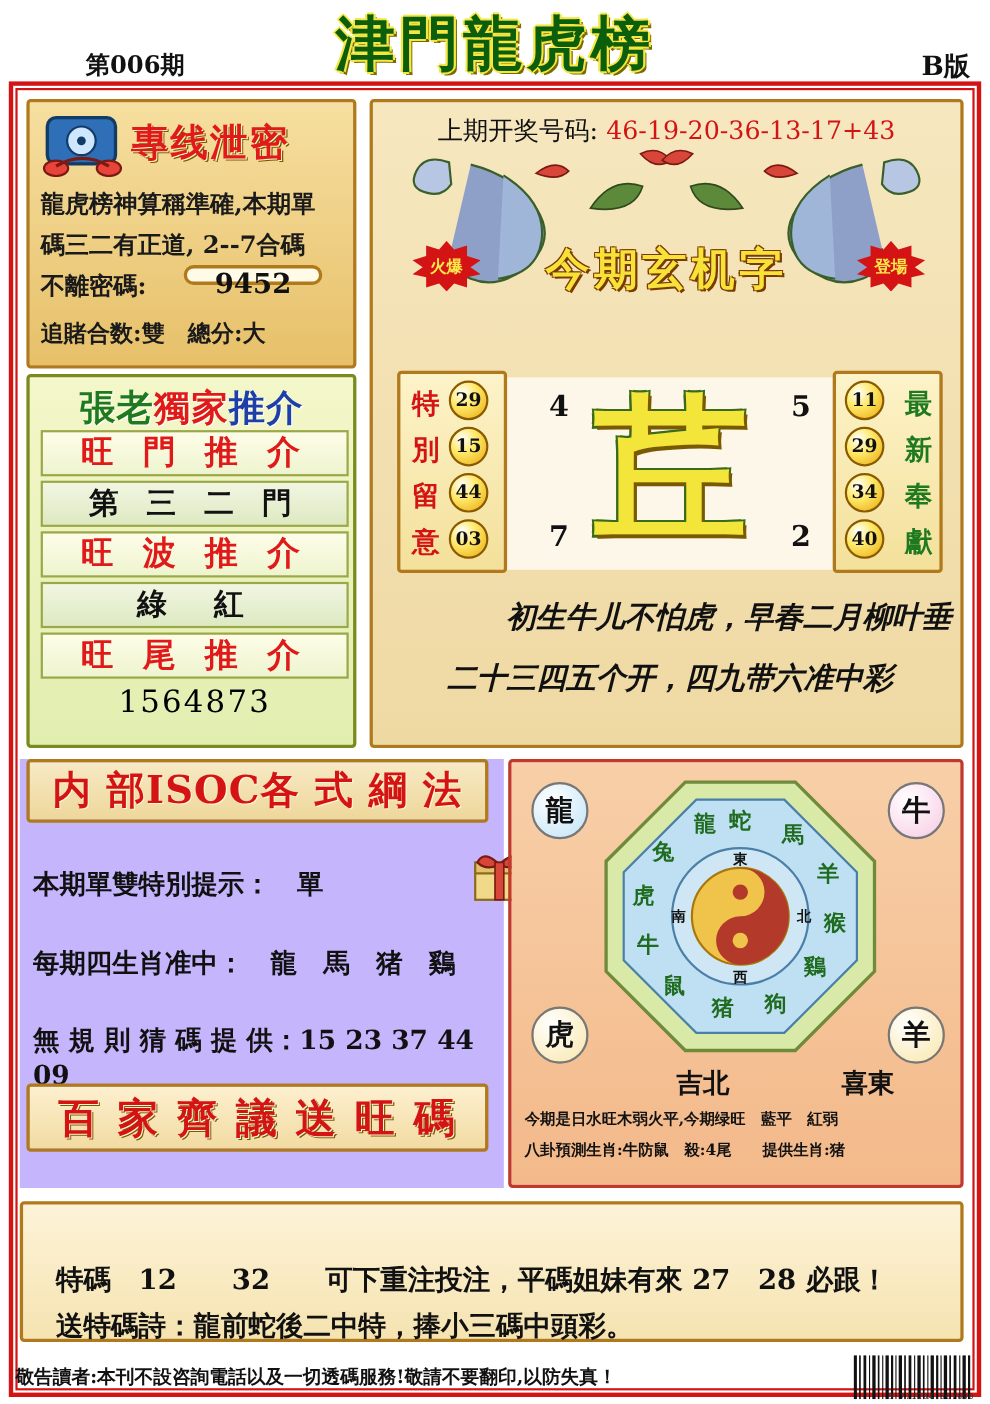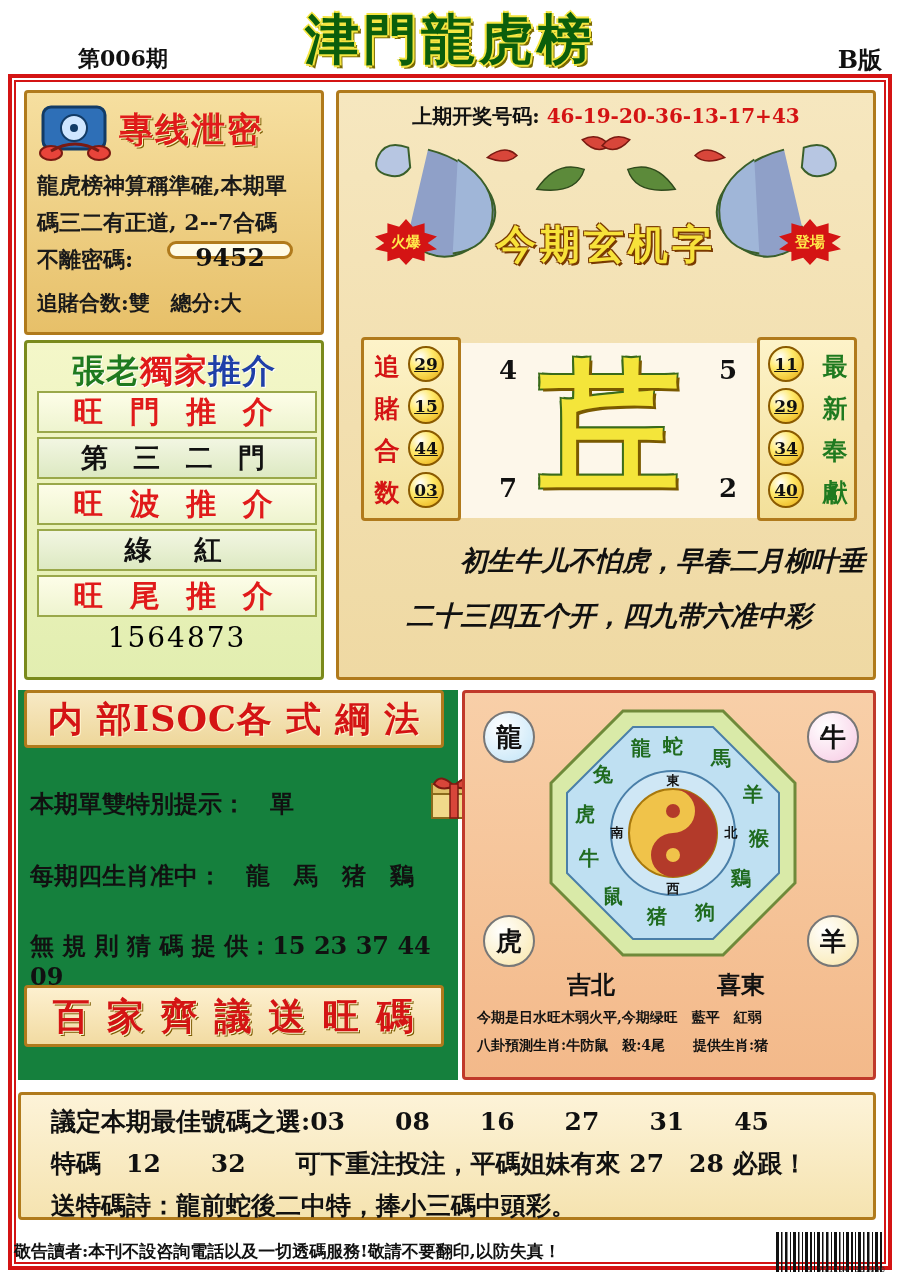--- a/index.html
+++ b/index.html
@@ -141,21 +141,21 @@
   .tr-box {
     position:absolute; left:336px; top:90px; width:540px; height:590px;
     background:linear-gradient(#f6e7bf,#efd9a3);
     border:3px solid #b07a1c;
     border-radius:4px;
     overflow:hidden;
   }
   .tr-draw {
     position:absolute; left:0; top:10px; width:100%;
     text-align:center;
-    font-size:20px; font-weight:bold;
+    font-size:23px; font-weight:normal;
     font-family:"DejaVu Serif", serif;
     color:#111;
   }
   .tr-draw .nums { color:#d41414; }
   .dragon-band {
     position:absolute; left:0; top:36px; width:100%; height:150px;
   }
   .tr-xuanji {
     position:absolute; left:0; top:124px; width:100%;
     text-align:center;
@@ -224,37 +224,36 @@
   .sp-left .ball-col { left:44px; }
   .sp-right .ball-col { left:8px; }
   .ball {
     width:36px; height:36px; border-radius:50%;
     background:radial-gradient(circle at 32% 28%, #fff 0%, #ffe96a 40%, #e8a90c 100%);
     border:2px solid #8a5a00;
     color:#111; font-size:17px; font-weight:bold;
     text-align:center; line-height:33px;
     margin-bottom:6px;
     font-family:"DejaVu Serif", serif;
-    text-decoration:underline;
   }
   .poem {
     position:absolute; left:14px; width:512px;
     font-size:27px; font-weight:bold;
     font-family:"DejaVu Serif", serif;
     color:#111;
     text-align:center;
     font-style:italic;
   }
   .poem1 { top:450px;text-align:right; }
   .poem2 { top:505px; }
 
   
   .ll-box {
     position:absolute; left:18px; top:690px; width:440px; height:390px;
-    background:#15803d;
+    background:#c4b5fd;
   }
   .ll-title {
     position:absolute; left:6px; top:0px; width:420px; height:58px;
     background:linear-gradient(#f7e9c4,#eed79b);
     border:3px solid #b07a1c;
     border-radius:4px;
   }
   .ll-title span {
     display:block; text-align:center; line-height:52px;
     font-size:35px; font-weight:bold;
@@ -310,20 +309,21 @@
   .zb3 { left:18px; top:222px; background:radial-gradient(circle at 35% 30%, #fff, #f9e6a8); }
   .zb4 { left:342px; top:222px; background:radial-gradient(circle at 35% 30%, #fff, #f9e6a8); }
   .wheel {
     position:absolute; left:80px; top:12px; width:256px; height:256px;
   }
   .dir-label {
     position:absolute;
     font-size:24px; font-weight:bold;
     font-family:"DejaVu Serif", serif;
     color:#111;
+    margin-left:48px;
   }
   .dl-left { left:102px; top:276px; }
   .dl-right { left:252px; top:276px; }
   .lr-foot {
     position:absolute; left:12px;
     font-size:14px; color:#111; font-weight:bold;
     font-family:"DejaVu Serif", serif;
   }
   .lrf1 { top:316px; }
   .lrf2 { top:344px; }
@@ -438,21 +438,21 @@
     <div class="tr-xuanji">今期玄机字</div>
 
     <div class="wordbox"></div>
     <div class="bigword">茊</div>
     <div class="corner-num cn-tl">4</div>
     <div class="corner-num cn-tr">5</div>
     <div class="corner-num cn-bl">7</div>
     <div class="corner-num cn-br">2</div>
 
     <div class="side-panel sp-left">
-      <div class="sp-label">追賭合数</div>
+      <div class="sp-label">特別留意</div>
       <div class="ball-col">
         <div class="ball">29</div>
         <div class="ball">15</div>
         <div class="ball">44</div>
         <div class="ball">03</div>
       </div>
     </div>
 
     <div class="side-panel sp-right">
       <div class="sp-label">最新奉獻</div>
@@ -527,21 +527,20 @@
       </svg>
     </div>
 
     <div class="dir-label dl-left">吉北</div>
     <div class="dir-label dl-right">喜東</div>
     <div class="lr-foot lrf1">今期是日水旺木弱火平,今期绿旺　藍平　紅弱</div>
     <div class="lr-foot lrf2">八卦預測生肖:牛防鼠　殺:4尾　　提供生肖:猪</div>
   </div>
 
   <div class="bw-box">
-    <div class="bw-line bw-l1">議定本期最佳號碼之選:03　　08　　16　　27　　31　　45</div>
     <div class="bw-line bw-l2">特碼　12　　32　　可下重注投注，平碼姐妹有來 27　28 必跟！</div>
     <div class="bw-line bw-l3">送特碼詩：龍前蛇後二中特，捧小三碼中頭彩。</div>
   </div>
 
   <div class="footer-note">敬告讀者:本刊不設咨詢電話以及一切透碼服務!敬請不要翻印,以防失真！</div>
   <div class="barcode">
     <svg viewBox="0 0 110 40" width="110" height="40">
       <g fill="#111">
         <rect x="0" y="0" width="3" height="40"></rect>
           <rect x="5" y="0" width="1.5" height="40"></rect>

